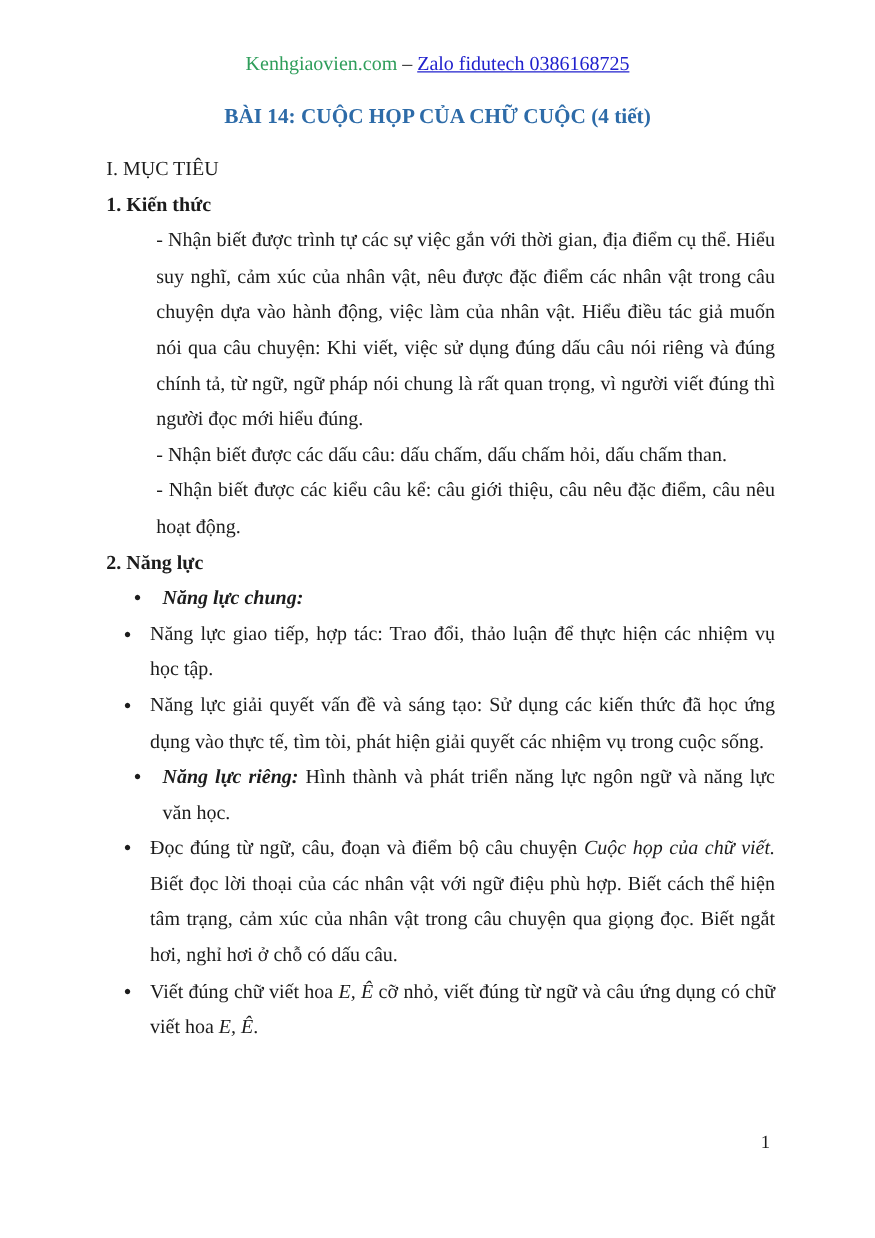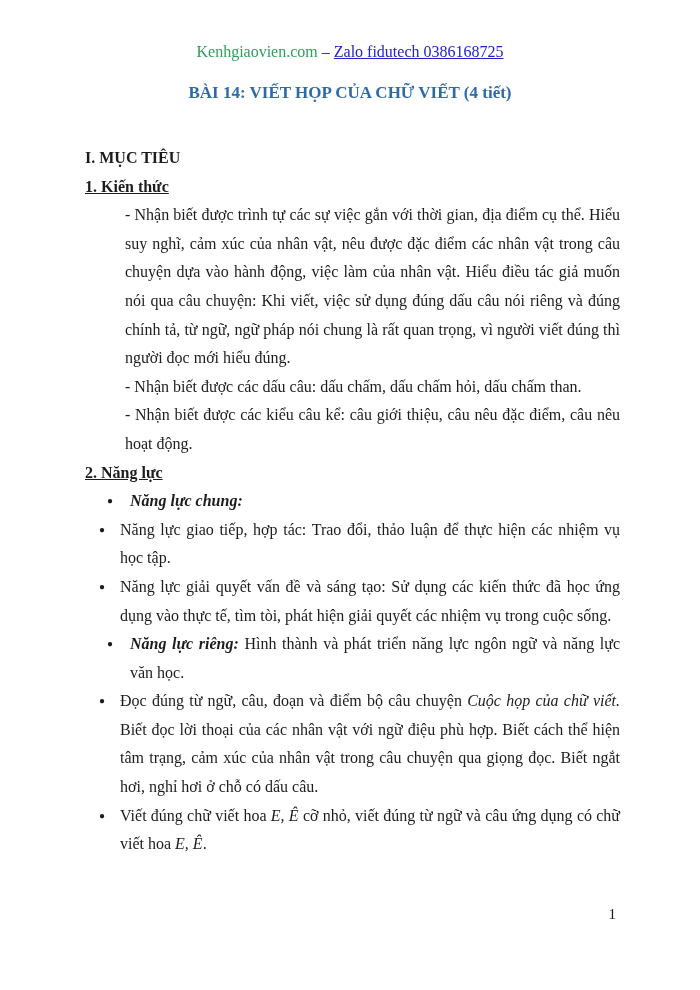--- a/index.html
+++ b/index.html
@@ -37,24 +37,24 @@
     font-size: 17px;
     color: #2d6ba8;
     line-height: 28px;
   }
   .doc-title .duration { }
   .content {
     padding: 0 80px 0 85px;
     line-height: 28.6px;
   }
   .h1 {
-    margin-top: 37px;
-    font-weight: bold;
+    margin-top: 15px;
+    font-weight: normal;
   }
-  .h2 { font-weight: bold; text-decoration: underline; }
+  .h2 { font-weight: bold; }
   .para {
     margin: 0 0 0 40px;
     text-align: justify;
   }
   .li1 {
     position: relative;
     margin-left: 45px;
     text-align: justify;
   }
   .li1::before {
@@ -91,21 +91,21 @@
 
 <div class="page">
 
   <div class="header-line">
     <span class="site-name">Kenhgiaovien.com</span>
     <span class="header-sep">–</span>
     <span class="zalo-link">Zalo fidutech 0386168725</span>
   </div>
 
   <div class="doc-title">
-    <span>BÀI 14: VIẾT HỌP CỦA CHỮ VIẾT</span>
+    <span>BÀI 14: CUỘC HỌP CỦA CHỮ CUỘC</span>
     <span class="duration">(4 tiết)</span>
   </div>
 
   <div class="content">
 
     <div class="h1">I. MỤC TIÊU</div>
 
     <div class="h2">1. Kiến thức</div>
 
     <p class="para">- Nhận biết được trình tự các sự việc gắn với thời gian, địa điểm cụ thể. Hiểu suy nghĩ, cảm xúc của nhân vật, nêu được đặc điểm các nhân vật trong câu chuyện dựa vào hành động, việc làm của nhân vật. Hiểu điều tác giả muốn nói qua câu chuyện: Khi viết, việc sử dụng đúng dấu câu nói riêng và đúng chính tả, từ ngữ, ngữ pháp nói chung là rất quan trọng, vì người viết đúng thì người đọc mới hiểu đúng.</p>

